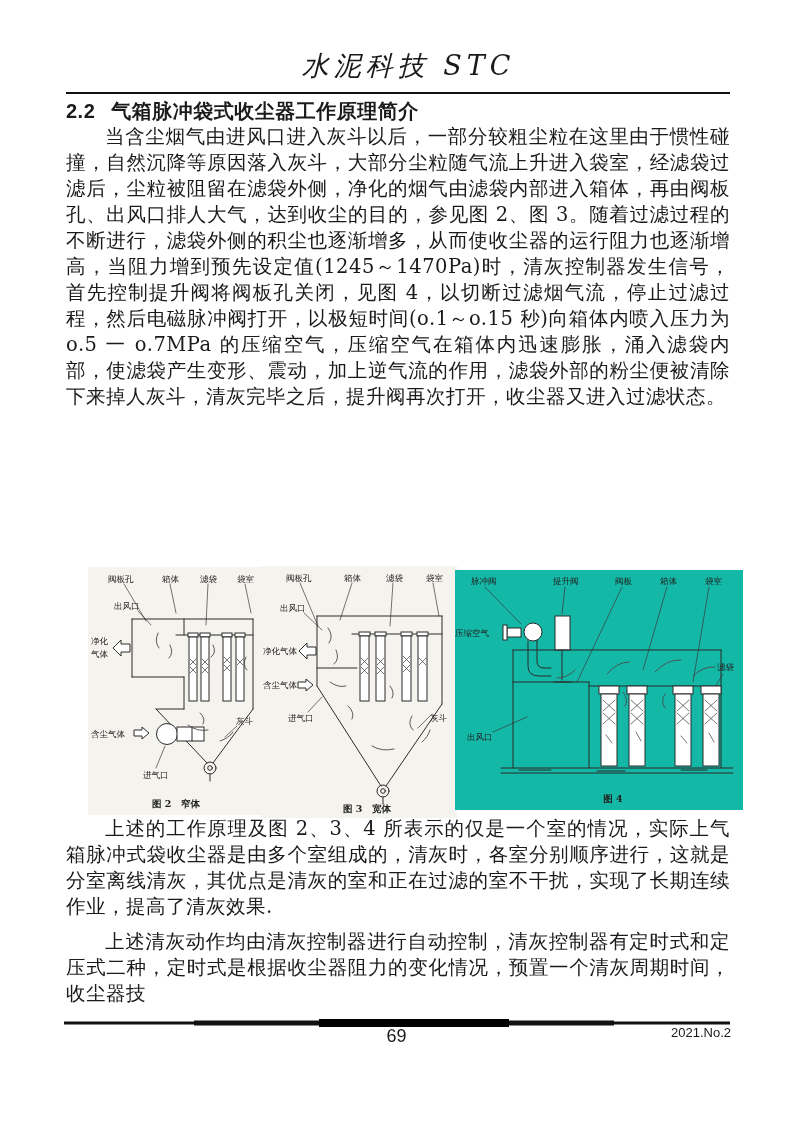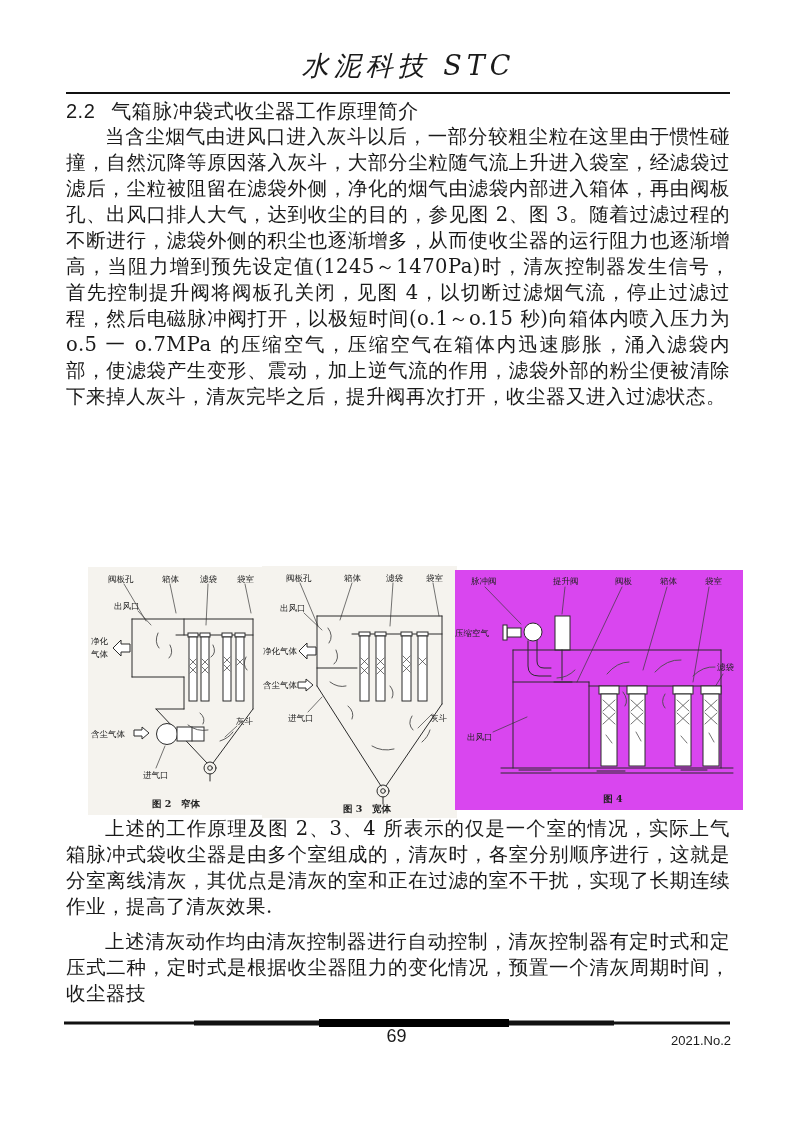--- a/index.html
+++ b/index.html
@@ -12,56 +12,56 @@
     position:absolute; top:48px; left:12px; width:100%; text-align:center;
     font-family:"DejaVu Serif", serif; font-style:italic; font-weight:normal;
     font-size:27px; letter-spacing:5px;
   }
   .header-rule {
     position:absolute; top:92px; left:66px; width:664px; height:0;
     border-top:2px solid #111;
   }
   .section-heading {
     position:absolute; top:98px; left:66px; width:664px;
-    font-family:"Liberation Sans", sans-serif; font-weight:normal;
+    font-family:"Liberation Sans", sans-serif; font-weight:bold;
     font-size:20px; letter-spacing:0.5px; white-space:nowrap;
   }
   .section-heading .num { margin-right:16px; }
   .para {
     position:absolute; left:66px; width:664px;
     font-size:19.5px; line-height:26px; text-align:justify;
     text-indent:2em; letter-spacing:0.5px;
   }
   #p1 { top:124px; }
   #p2 { top:781px;margin-top:35px; }
   #p3 { top:930px;font-family:Liberation Mono, monospace; }
 
   .fig { position:absolute;margin-top:40px; }
   #fig2 { left:88px;  top:527px; width:175px; height:248px; background:#f5f3ee; }
   #fig3 { left:262px; top:526px; width:195px; height:252px; background:#f5f3ee; }
-  #fig4 { left:455px; top:530px; width:288px; height:240px; background:#d946ef; }
+  #fig4 { left:455px; top:530px; width:288px; height:240px; background:#14b8a6; }
   .fig svg { width:100%; height:100%; display:block; }
   .fig text {
     font-family:"DejaVu Serif", serif; font-size:8.5px; fill:#222;
   }
   .fig text.cap { font-size:9.5px; font-weight:bold; }
   .ln  { fill:none; stroke:#2b2b2b; stroke-width:1; stroke-linecap:round; stroke-linejoin:round; }
   .thin{ fill:none; stroke:#3a3a3a; stroke-width:0.7; stroke-linecap:round; }
   .flow{ fill:none; stroke:#4a4a4a; stroke-width:0.9; stroke-linecap:round; }
   .arrow-outline { fill:#ffffff; stroke:#2b2b2b; stroke-width:1; stroke-linejoin:round; }
   .bagfill { fill:#ffffff; stroke:#2b2b2b; stroke-width:1; }
 
   .footer-rule { position:absolute; left:64px; top:1018px; width:666px; height:10px; }
   .page-number {
     position:absolute; top:1026px; left:0; width:100%; text-align:center;
     font-family:"Liberation Sans", sans-serif; font-size:18px;
   }
   .issue {
     position:absolute; top:1025px; right:62px;
-    font-family:"Liberation Sans", sans-serif; font-size:13px;margin-top:8px;
+    font-family:"Liberation Sans", sans-serif; font-size:13px;
   }
 </style>
 </head>
 <body>
 
 <div class="page">
 
   <div class="header-title">水泥科技 STC</div>
   <div class="header-rule"></div>
 

